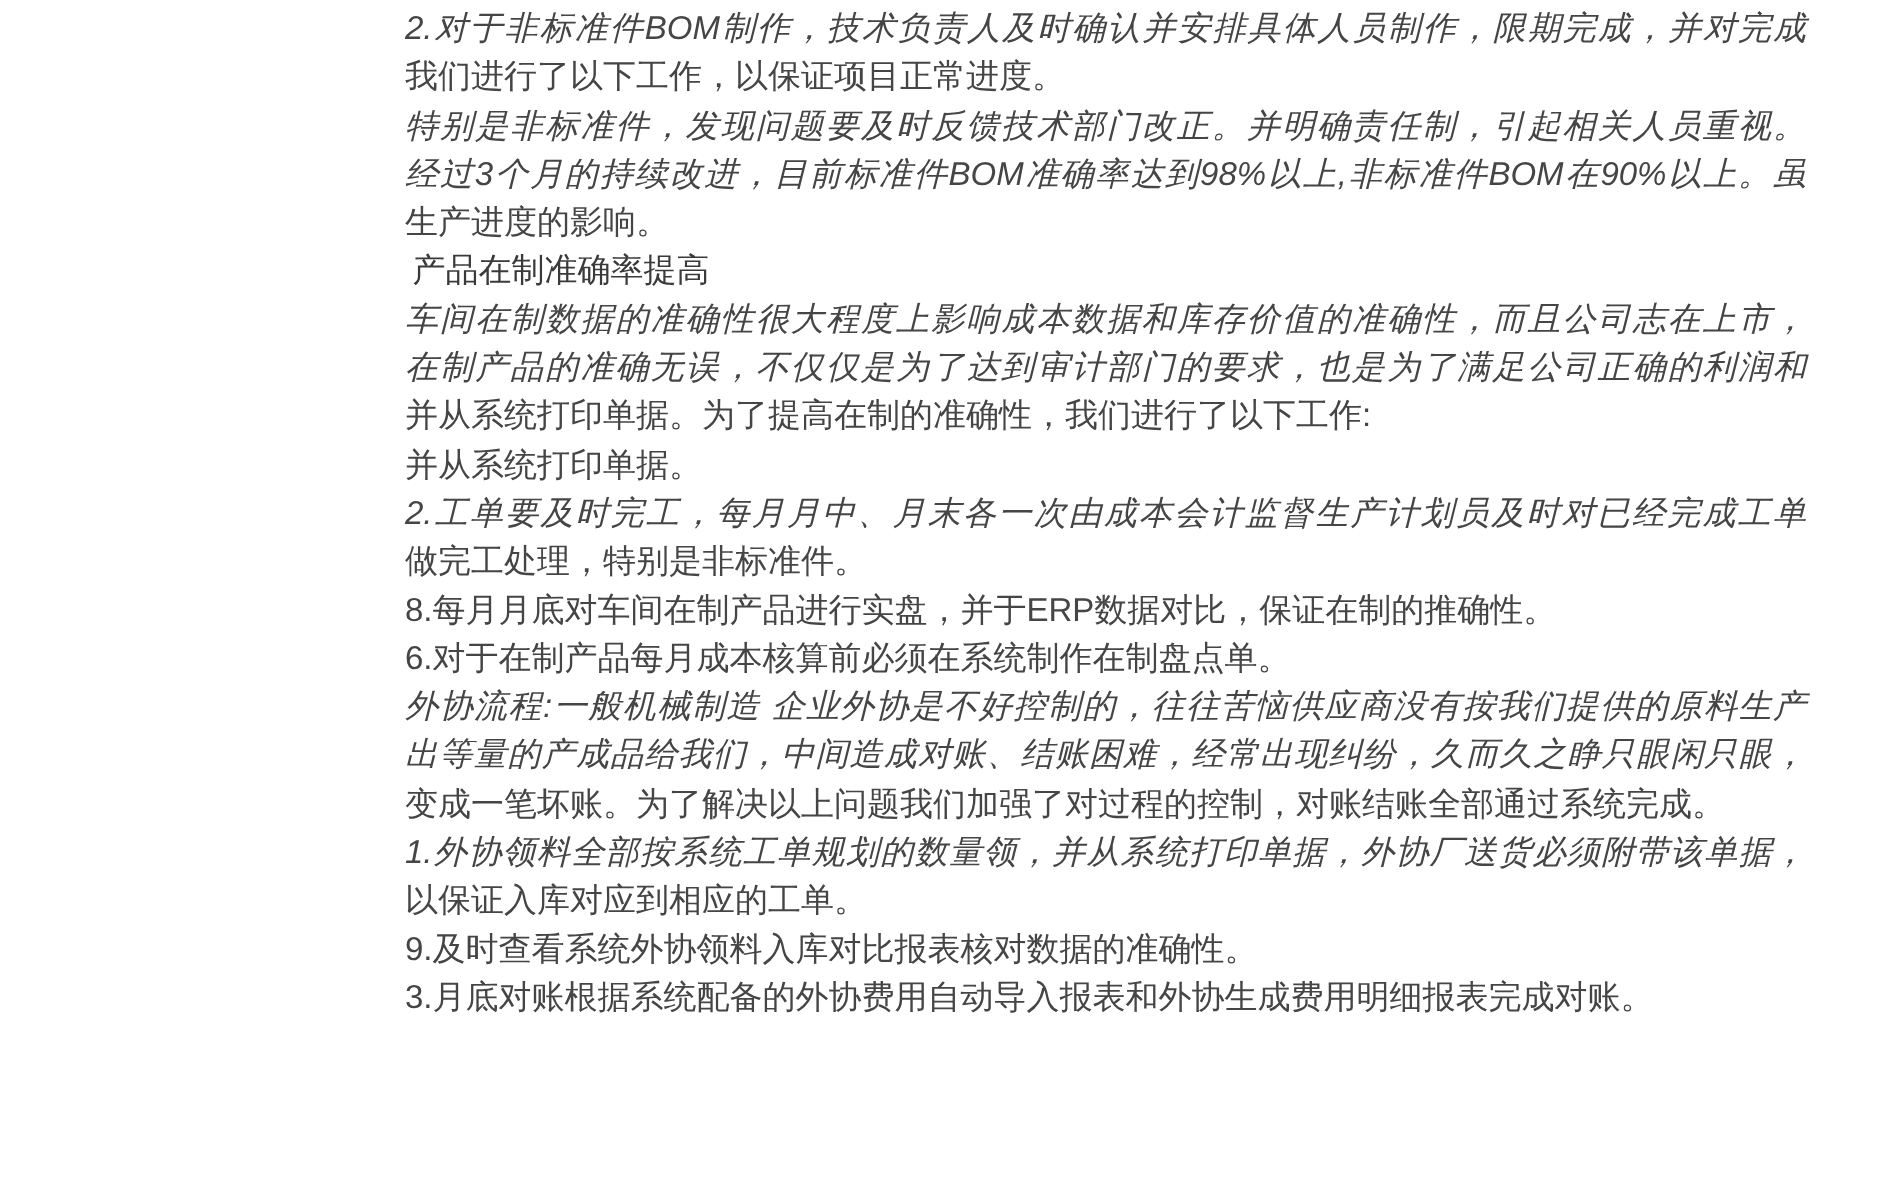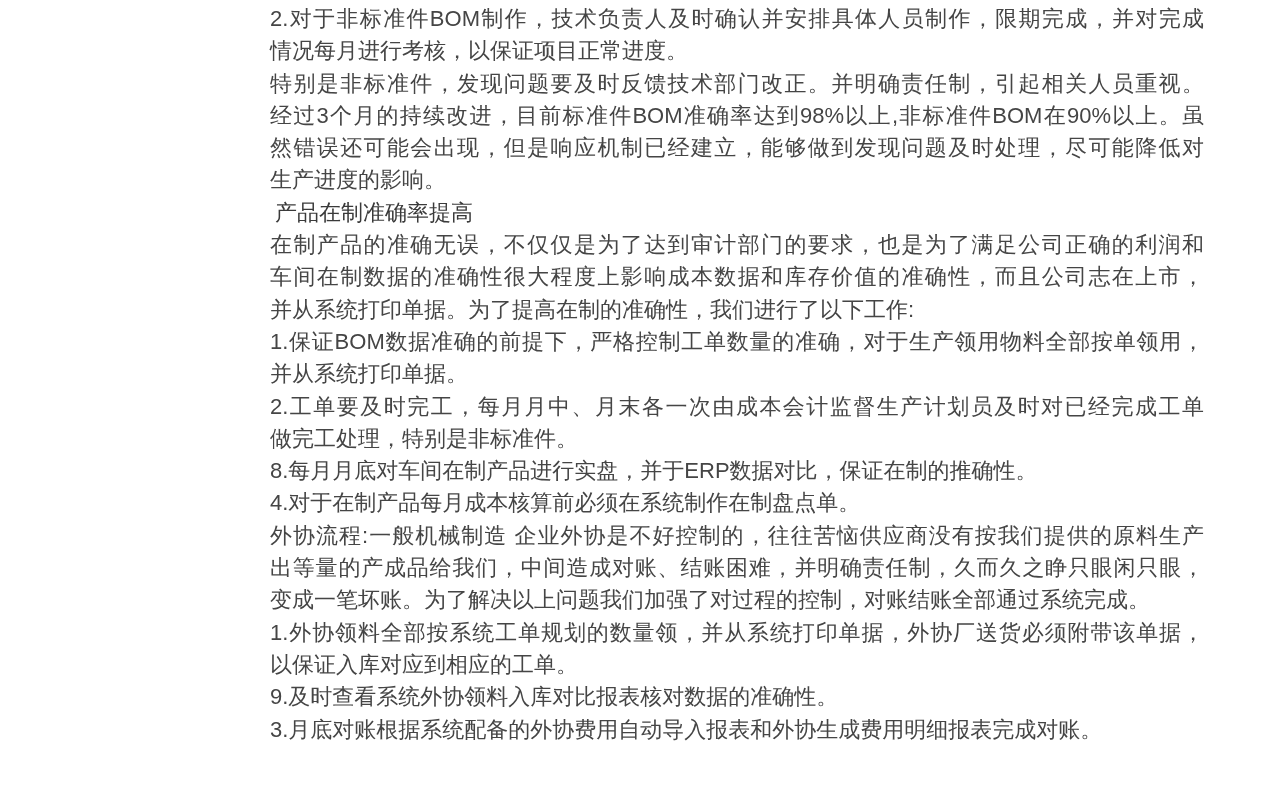--- a/index.html
+++ b/index.html
@@ -24,47 +24,46 @@
     color: var(--body-color, #454545);
     text-align: justify;
   }
   .text-line {
     height: 32.3px;
     white-space: nowrap;
     text-align: justify;
   }
   .text-line.fill {
     text-align-last: justify;
+    font-style: italic;
   }
   .text-line.heading {
     font-weight: 400;
     padding-left: 5px;
     color: var(--heading-color, #3a3a3a);
   }
 </style>
 </head>
 <body style="background: rgb(255, 255, 255);">
 
 <div class="doc-column" id="doc-column">
     <div class="text-line fill">2.对于非标准件BOM制作，技术负责人及时确认并安排具体人员制作，限期完成，并对完成</div>
-    <div class="text-line">情况每月进行考核，以保证项目正常进度。</div>
+    <div class="text-line">我们进行了以下工作，以保证项目正常进度。</div>
     <div class="text-line fill">特别是非标准件，发现问题要及时反馈技术部门改正。并明确责任制，引起相关人员重视。</div>
     <div class="text-line fill">经过3个月的持续改进，目前标准件BOM准确率达到98%以上,非标准件BOM在90%以上。虽</div>
-    <div class="text-line fill">然错误还可能会出现，但是响应机制已经建立，能够做到发现问题及时处理，尽可能降低对</div>
     <div class="text-line">生产进度的影响。</div>
     <div class="text-line heading">产品在制准确率提高</div>
+    <div class="text-line fill">车间在制数据的准确性很大程度上影响成本数据和库存价值的准确性，而且公司志在上市，</div>
     <div class="text-line fill">在制产品的准确无误，不仅仅是为了达到审计部门的要求，也是为了满足公司正确的利润和</div>
-    <div class="text-line fill">车间在制数据的准确性很大程度上影响成本数据和库存价值的准确性，而且公司志在上市，</div>
     <div class="text-line">并从系统打印单据。为了提高在制的准确性，我们进行了以下工作:</div>
-    <div class="text-line fill">1.保证BOM数据准确的前提下，严格控制工单数量的准确，对于生产领用物料全部按单领用，</div>
     <div class="text-line">并从系统打印单据。</div>
     <div class="text-line fill">2.工单要及时完工，每月月中、月末各一次由成本会计监督生产计划员及时对已经完成工单</div>
     <div class="text-line">做完工处理，特别是非标准件。</div>
     <div class="text-line">8.每月月底对车间在制产品进行实盘，并于ERP数据对比，保证在制的推确性。</div>
-    <div class="text-line">4.对于在制产品每月成本核算前必须在系统制作在制盘点单。</div>
+    <div class="text-line">6.对于在制产品每月成本核算前必须在系统制作在制盘点单。</div>
     <div class="text-line fill">外协流程:一般机械制造 企业外协是不好控制的，往往苦恼供应商没有按我们提供的原料生产</div>
-    <div class="text-line fill">出等量的产成品给我们，中间造成对账、结账困难，并明确责任制，久而久之睁只眼闲只眼，</div>
+    <div class="text-line fill">出等量的产成品给我们，中间造成对账、结账困难，经常出现纠纷，久而久之睁只眼闲只眼，</div>
     <div class="text-line">变成一笔坏账。为了解决以上问题我们加强了对过程的控制，对账结账全部通过系统完成。</div>
     <div class="text-line fill">1.外协领料全部按系统工单规划的数量领，并从系统打印单据，外协厂送货必须附带该单据，</div>
     <div class="text-line">以保证入库对应到相应的工单。</div>
     <div class="text-line">9.及时查看系统外协领料入库对比报表核对数据的准确性。</div>
     <div class="text-line">3.月底对账根据系统配备的外协费用自动导入报表和外协生成费用明细报表完成对账。</div>
   </div>
 
 </body></html>

